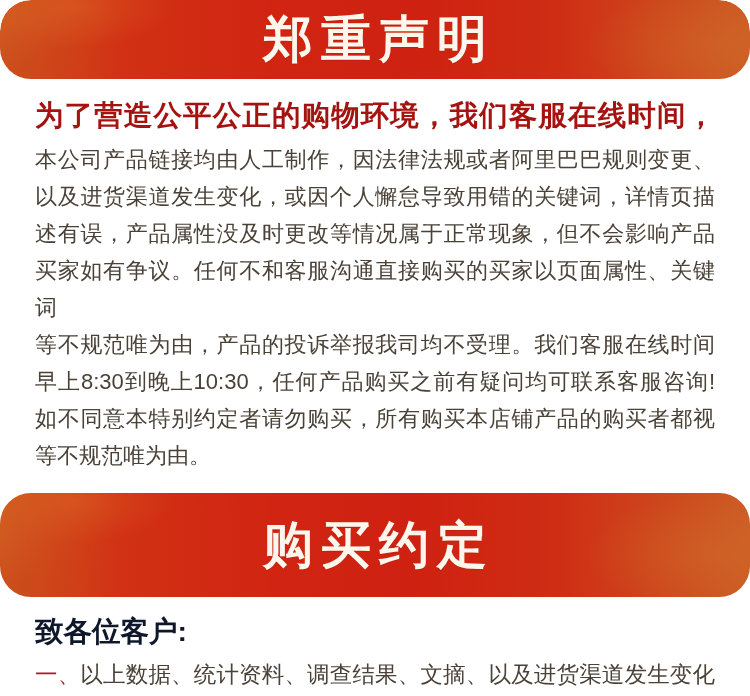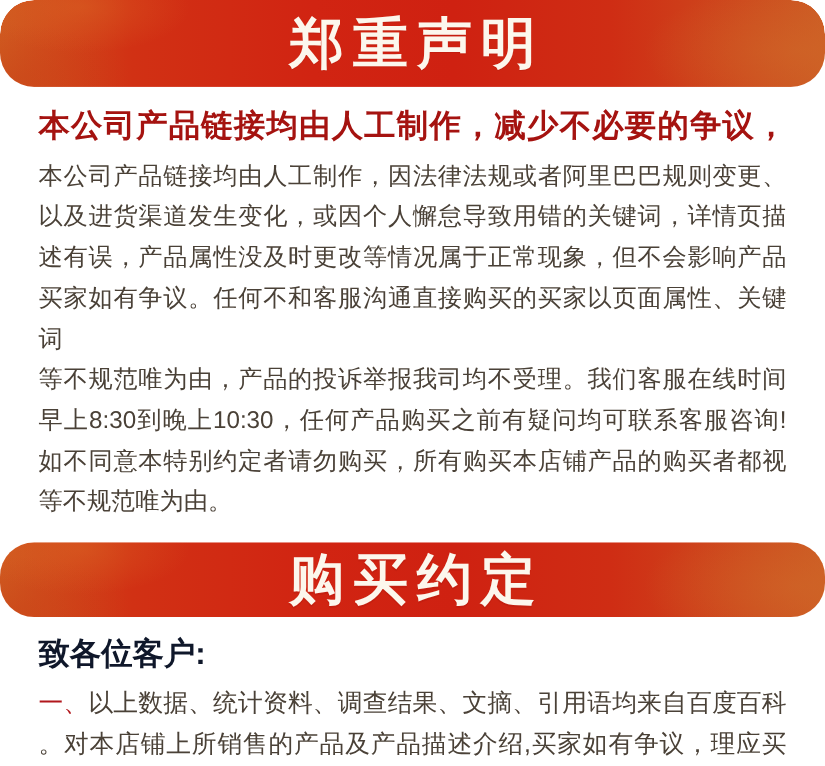--- a/index.html
+++ b/index.html
@@ -19,21 +19,21 @@
     display: flex;
     align-items: center;
     justify-content: center;
     background:
       radial-gradient(140px 60px at 10% 8%, rgba(222,110,38,0.40), rgba(222,110,38,0) 70%),
       radial-gradient(190px 80px at 97% 58%, rgba(208,104,40,0.60), rgba(208,104,40,0) 75%),
       radial-gradient(150px 70px at 2% 90%, rgba(196,58,20,0.35), rgba(196,58,20,0) 70%),
       linear-gradient(90deg, #d05a20 0%, #d13114 16%, #d12412 38%, #cf2111 55%, #cf2d14 74%, #cc5c24 100%);
   }
   .banner-1 { height: 79px; }
-  .banner-2 { height: 68px; margin-top: 19px; }
+  .banner-2 { height: 104px; margin-top: 19px; }
   .banner-title {
     color: #fcf7ed;
     font-size: 50px;
     font-weight: bold;
     letter-spacing: 8px;
     padding-left: 8px; 
     white-space: nowrap;
     text-shadow: 0 1px 0 rgba(160,20,10,0.25);
   }
   
@@ -72,21 +72,21 @@
 <body>
 
 <div class="page">
 
   <div class="banner banner-1">
     <div class="banner-title">郑重声明</div>
   </div>
 
   <div class="content content-1">
     <div class="notice-heading">
-      <div class="jline">本公司产品链接均由人工制作，减少不必要的争议，</div>
+      <div class="jline">为了营造公平公正的购物环境，我们客服在线时间，</div>
     </div>
 
     <div class="notice-body">
       <div class="body-line jline">本公司产品链接均由人工制作，因法律法规或者阿里巴巴规则变更、</div>
       <div class="body-line jline">以及进货渠道发生变化，或因个人懈怠导致用错的关键词，详情页描</div>
       <div class="body-line jline">述有误，产品属性没及时更改等情况属于正常现象，但不会影响产品</div>
       <div class="body-line jline">买家如有争议。任何不和客服沟通直接购买的买家以页面属性、关键词</div>
       <div class="body-line jline">等不规范唯为由，产品的投诉举报我司均不受理。我们客服在线时间</div>
       <div class="body-line jline">早上8:30到晚上10:30，任何产品购买之前有疑问均可联系客服咨询!</div>
       <div class="body-line jline">如不同意本特别约定者请勿购买，所有购买本店铺产品的购买者都视</div>
@@ -95,18 +95,18 @@
   </div>
 
   <div class="banner banner-2">
     <div class="banner-title">购买约定</div>
   </div>
 
   <div class="content content-2">
     <div class="salutation">致各位客户:</div>
 
     <div class="agreement-para">
-      <div class="body-line jline"><span class="marker">一、</span><span>以上数据、统计资料、调查结果、文摘、引用语均来自百度百科</span></div>
+      <div class="body-line jline"><span class="marker">一、</span><span>以上数据、统计资料、调查结果、文摘、以及进货渠道发生变化</span></div>
       <div class="body-line jline">。对本店铺上所销售的产品及产品描述介绍,买家如有争议，理应买卖</div>
     </div>
   </div>
 
 </div>
 
 </body></html>

